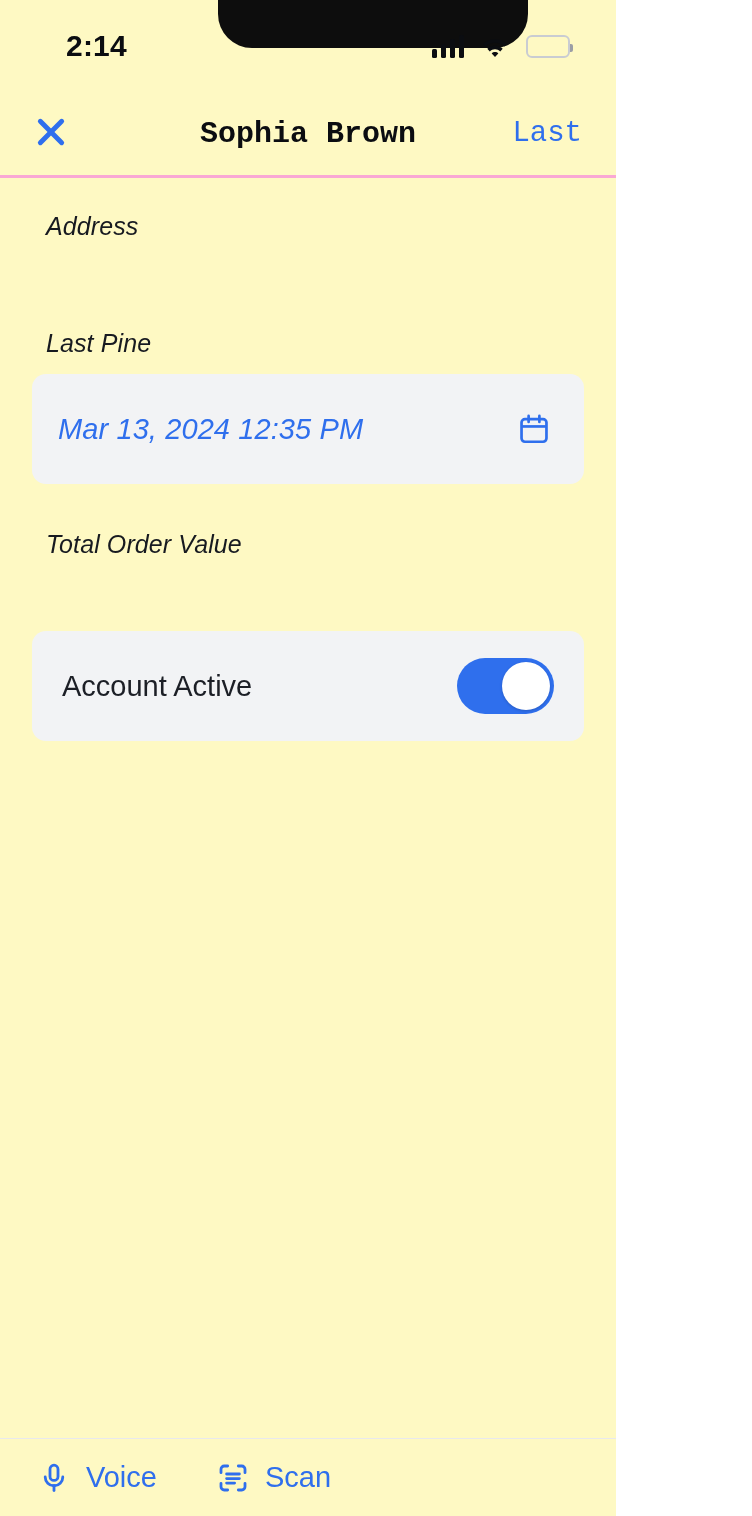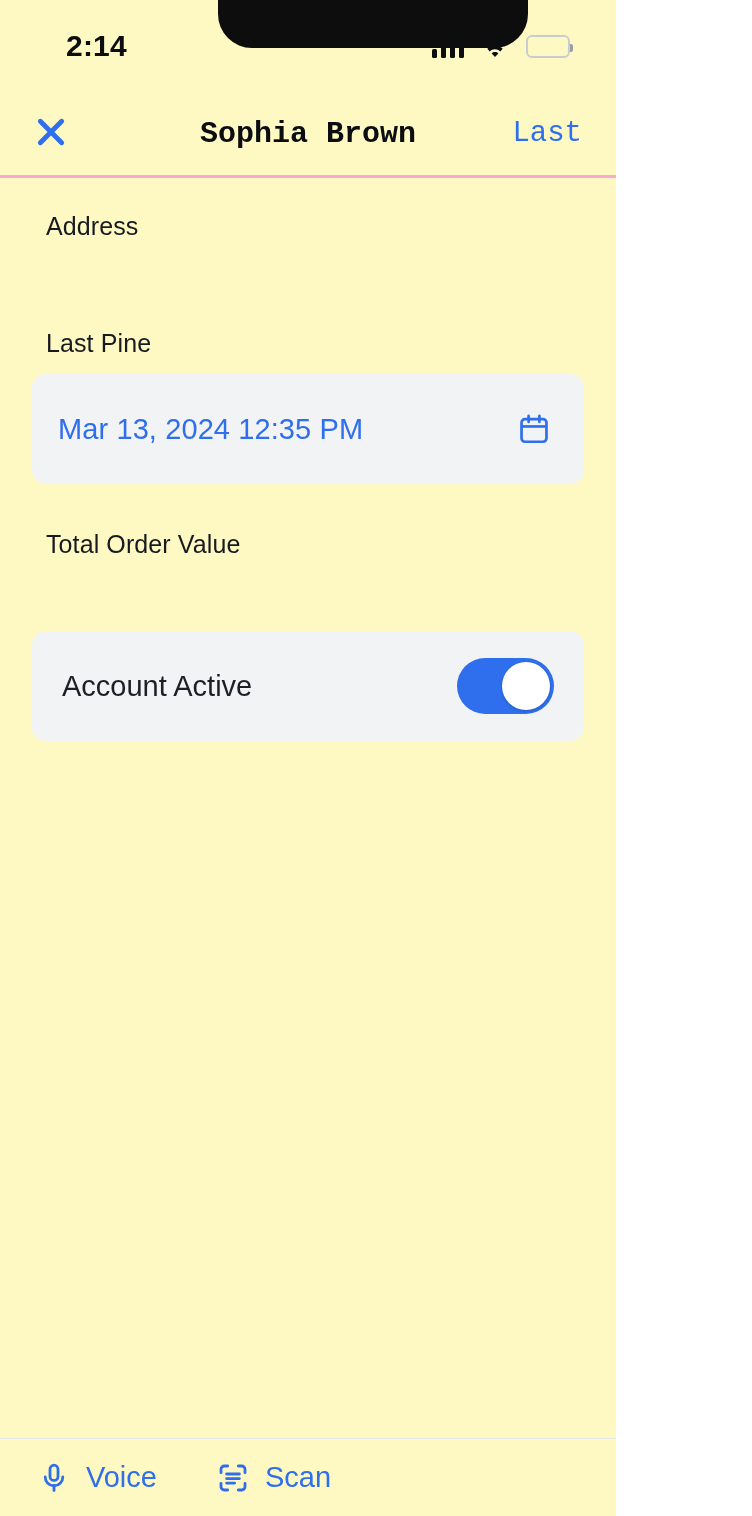--- a/index.html
+++ b/index.html
@@ -56,21 +56,21 @@
     position:absolute; left:0; right:0; text-align:center;
     font-size:30px; font-weight:700; color:#0b0d11; pointer-events:none;
   }
   .save-btn{
     font-size:29px; color:#2f6fed; background:none; border:none;
     font-family:inherit; cursor:pointer; padding:6px 4px; z-index:2;
   }
 
   
   .content{ flex:1 1 auto; padding:34px 32px 0 32px; overflow:hidden; }
-  .field{ margin-bottom:10px; }
+  .field{ margin-bottom:10px;font-style:italic; }
   .field-label{
     font-size:25px; color:#171a20; font-weight:400;
     padding-left:14px; margin-bottom:16px; letter-spacing:.1px;
   }
   .field-box{
     background:#f2f3f5; border-radius:14px; height:110px;
     display:flex; align-items:center; justify-content:space-between;
     padding:0 28px 0 26px; cursor:pointer;
   }
   .field-value{ font-size:29px; color:#1c1f26; letter-spacing:.1px; }

